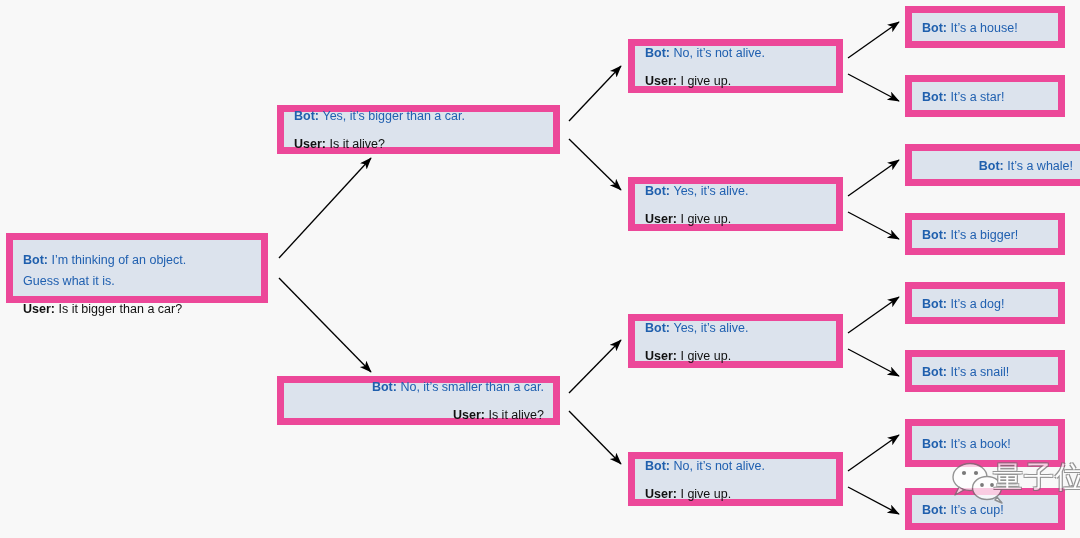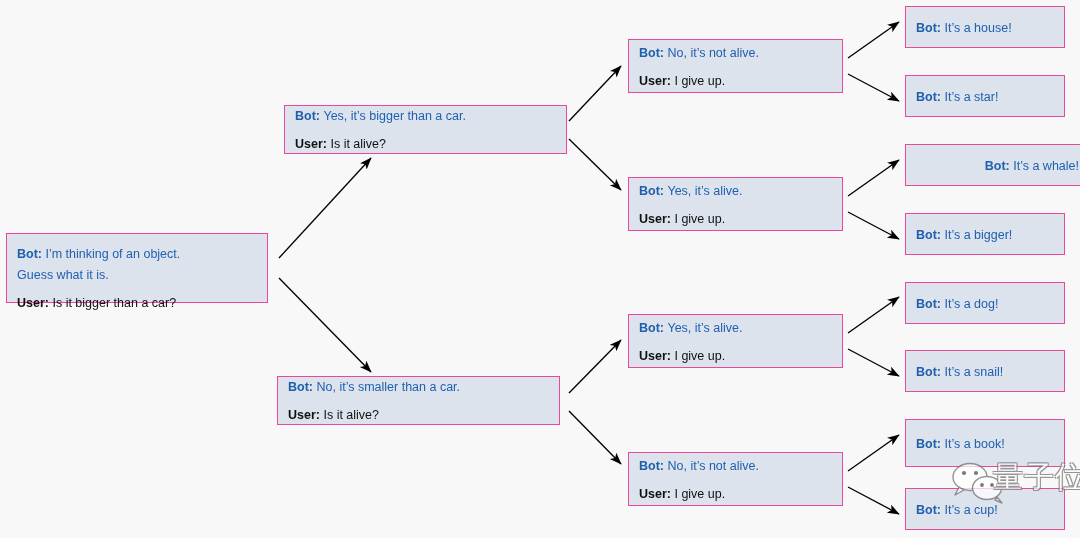--- a/index.html
+++ b/index.html
@@ -18,21 +18,21 @@
   }
   #edges {
     position: absolute; left: 0; top: 0;
     width: 1080px; height: 538px;
     pointer-events: none;
     z-index: 1;
   }
   .node {
     position: absolute;
     background: #dce3ed;
-    border: 1px solid #ec4899;
+    border: 7px solid #ec4899;
     z-index: 2;
     padding: 8px 9px 8px 10px;
     line-height: 1.30;
     display: flex;
     flex-direction: column;
     justify-content: center;
   }
   .node.root { padding-top: 9px; justify-content: space-between; }
   .line { white-space: nowrap; }
   .line + .line.user { margin-top: 7px; }
@@ -111,32 +111,32 @@
     </div>
     <div class="line cont">
       <span class="msg bot">Guess what it is.</span>
     </div>
     <div class="line user">
       <span class="spk user">User: </span>
       <span class="msg user">Is it bigger than a car?</span>
     </div>
   </div>
 
-  <div class="node" style="left:284px; top:105px; width:283px; height:49px;">
+  <div class="node" style="left:277px; top:105px; width:283px; height:49px;">
     <div class="line">
       <span class="spk bot">Bot: </span>
       <span class="msg bot">Yes, it’s bigger than a car.</span>
     </div>
     <div class="line user">
       <span class="spk user">User: </span>
       <span class="msg user">Is it alive?</span>
     </div>
   </div>
 
-  <div class="node" style="left:277px; top:376px; width:283px; height:49px;">
+  <div class="node" style="left:277px; top:376px; width:283px; height:49px;text-align:right;">
     <div class="line">
       <span class="spk bot">Bot: </span>
       <span class="msg bot">No, it’s smaller than a car.</span>
     </div>
     <div class="line user">
       <span class="spk user">User: </span>
       <span class="msg user">Is it alive?</span>
     </div>
   </div>
 

